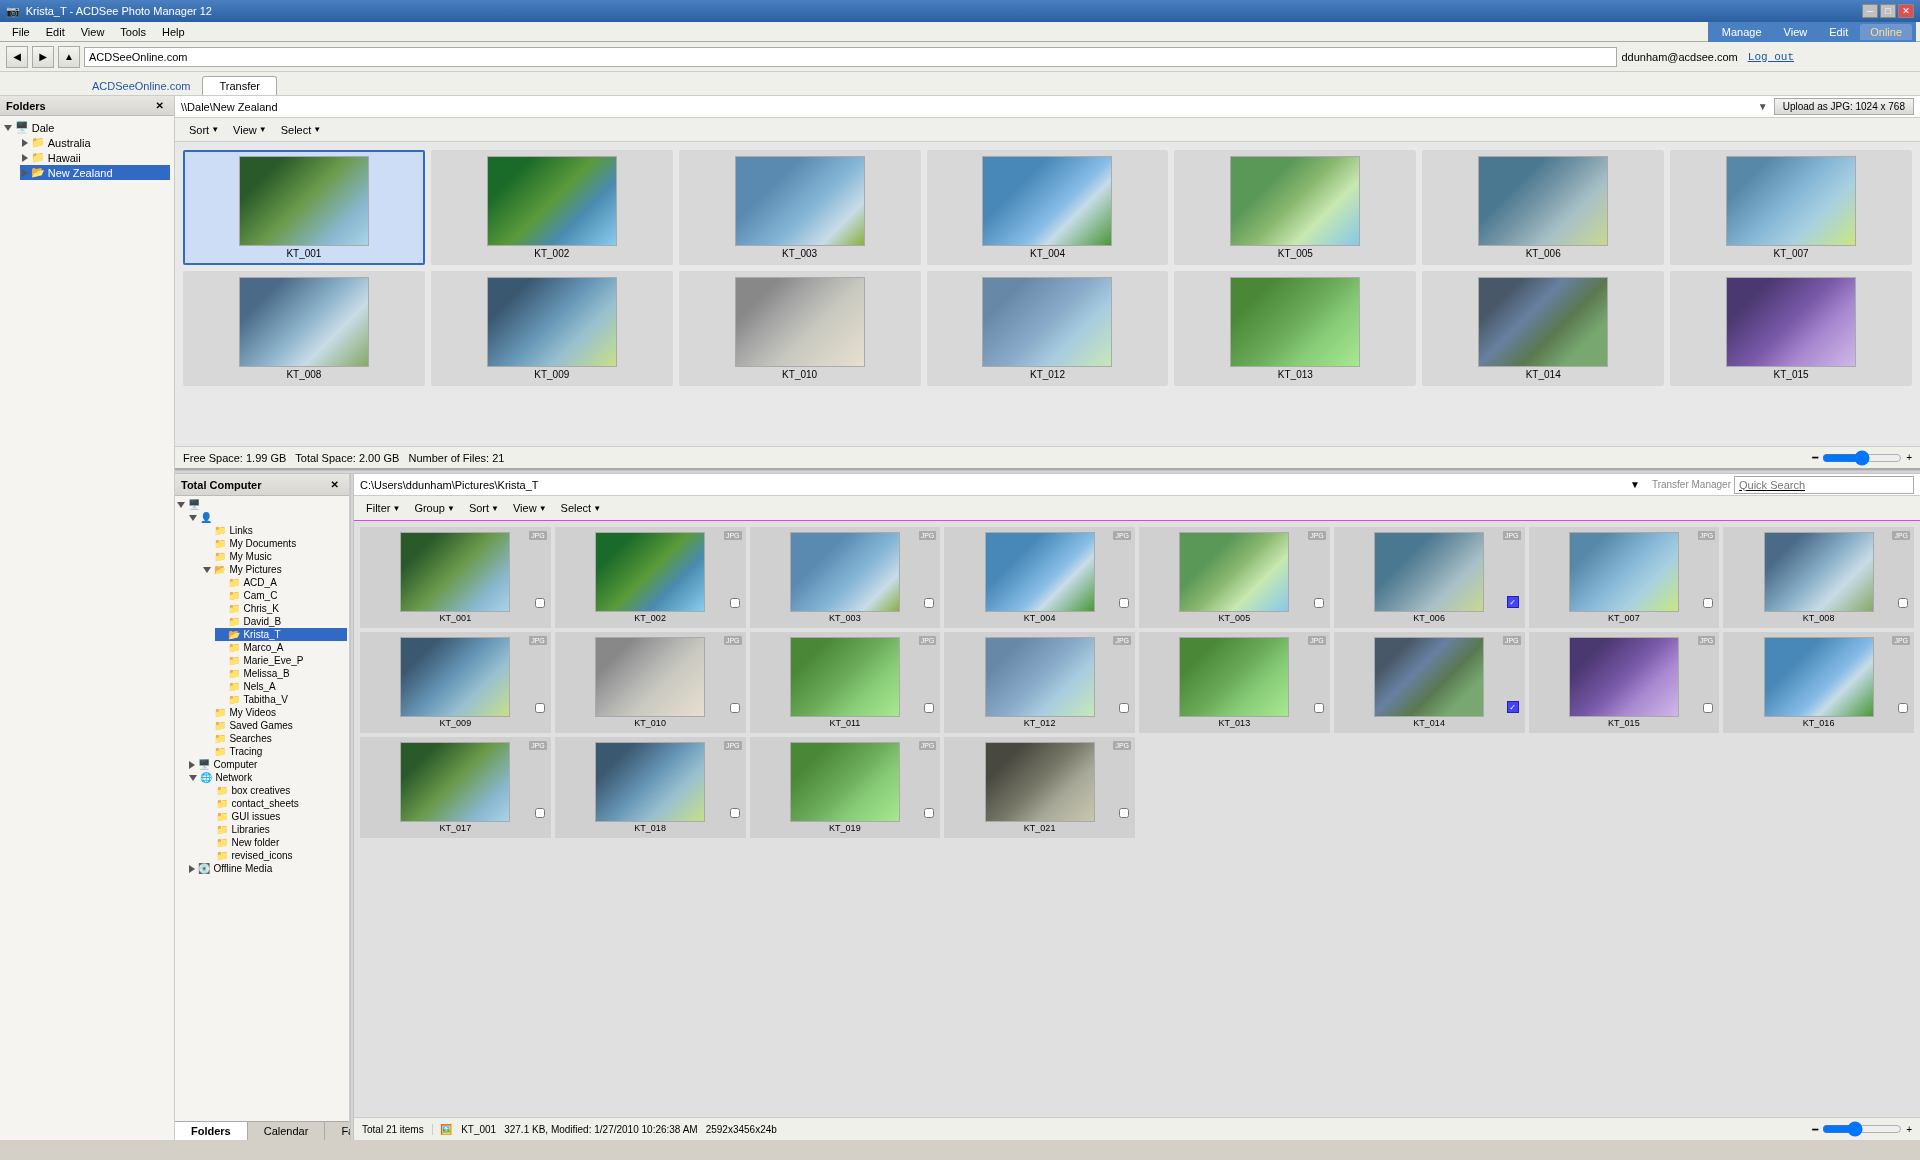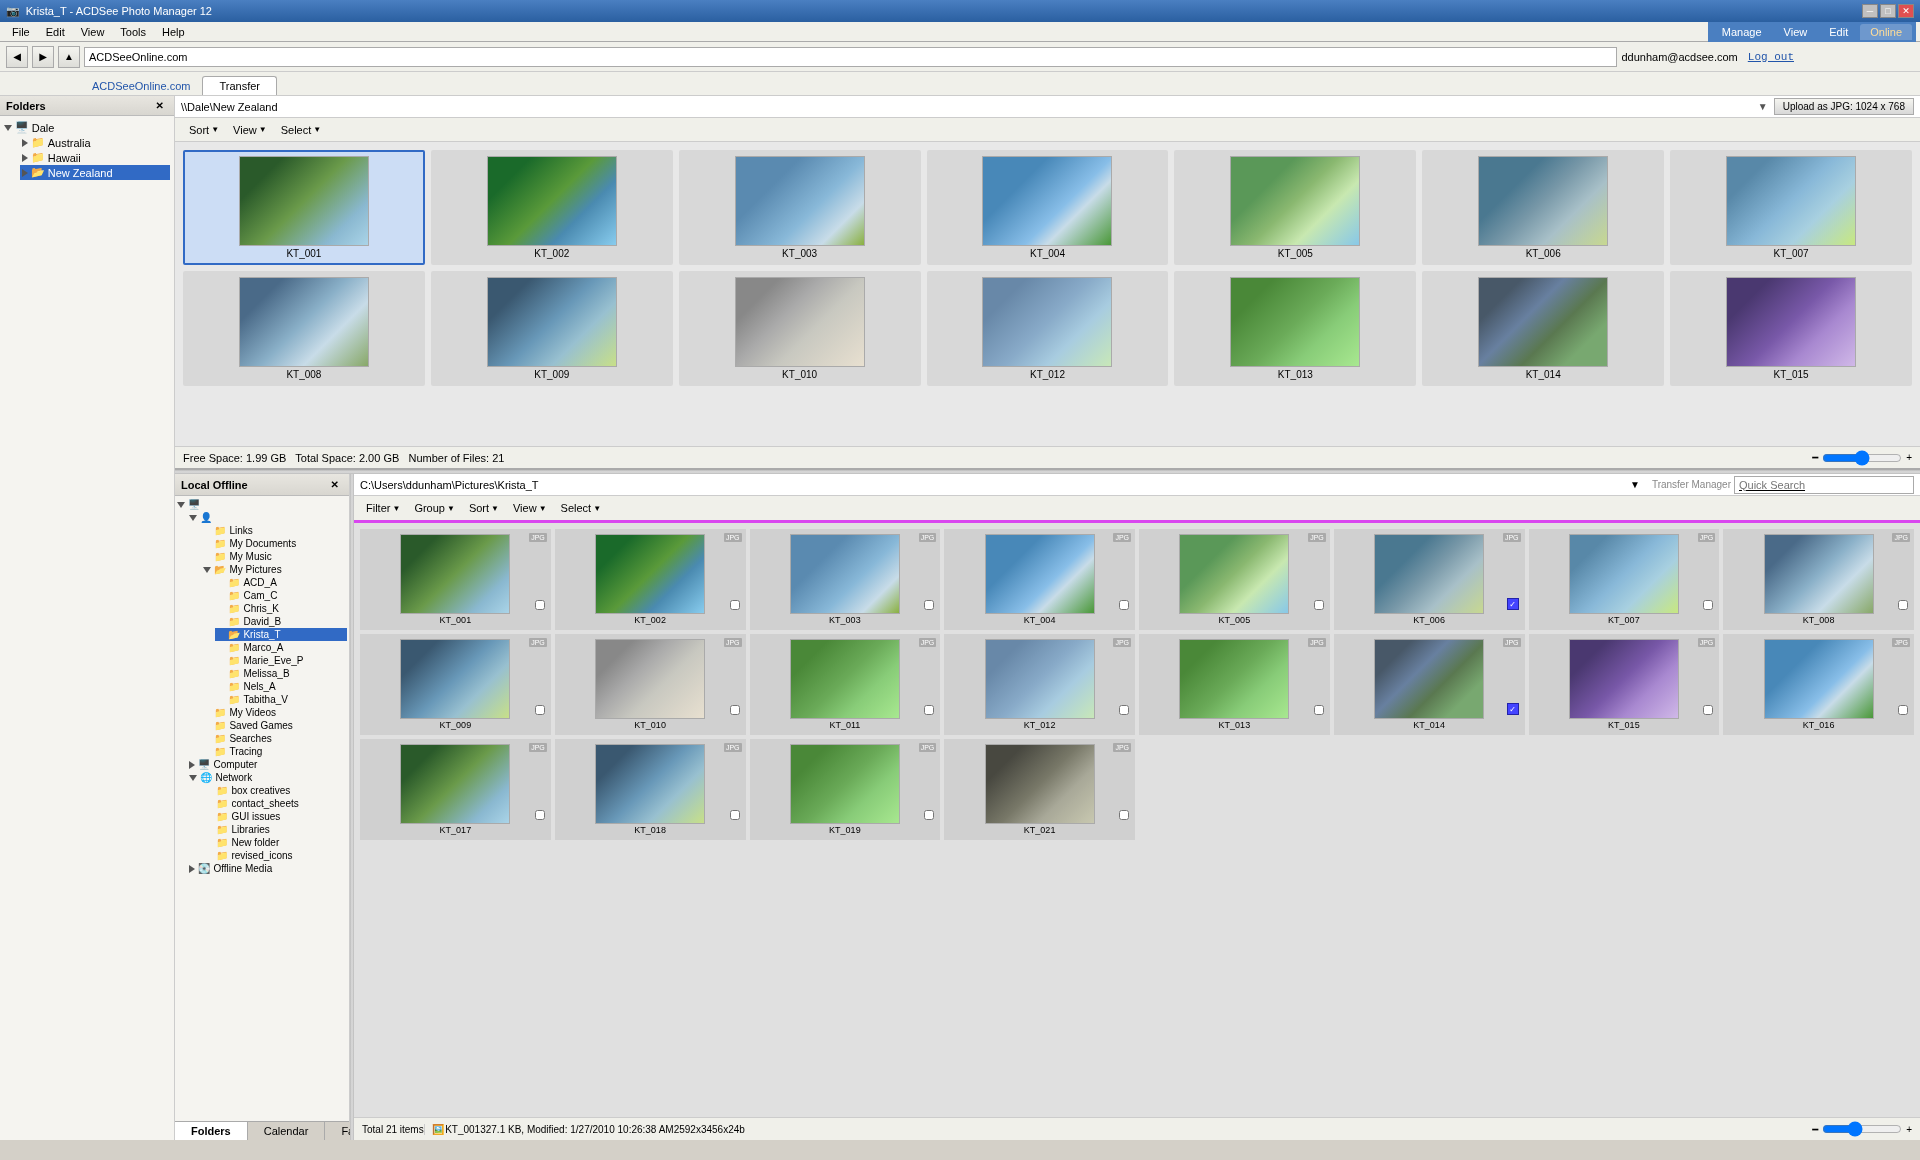--- a/index.html
+++ b/index.html
@@ -298,21 +298,21 @@
         </div>
       </div>
     </div>
 
     <div class="divider-h"></div>
 
     <div id="bottom-layout" style="display:flex; flex:1; overflow:hidden;">
 
       <div id="bottom-left">
         <div id="local-header">
-          <span>Local Offline</span>
+          <span>Total Computer</span>
           <span class="close-btn">✕</span>
         </div>
         <div id="local-folder-tree" style="flex:1; overflow-y:auto; padding:2px; font-size:10px;">
 
           <div class="folder-item" style="padding-left:0; font-size:10px;">
             <span class="expand-tri down"></span>
             <span>🖥️ &nbsp;</span>
           </div>
 
           <div class="folder-item" style="padding-left:12px; font-size:10px;">
@@ -480,21 +480,21 @@
 
         <div id="local-path-bar" style="background:white; height:22px; display:flex; align-items:center; padding:0 6px; border-bottom:1px solid #ccc; gap:4px; font-size:11px;">
           <input type="text" value="C:\Users\ddunham\Pictures\Krista_T" style="flex: 1 1 0%; border: none; outline: none; font-size: 11px;">
           <span style="font-size:10px;">▼</span>
           <div style="display:flex; align-items:center; margin-left:8px;">
             <span style="font-size:10px; color:#888; margin-right:3px;">Transfer Manager</span>
             <input id="quick-search" type="text" style="width: 180px; height: 18px; border: 1px solid rgb(170, 170, 170); padding: 0px 4px; font-size: 11px;" placeholder="Quick Search">
           </div>
         </div>
 
-        <div id="local-toolbar" style="background:#f0f0ea; height:22px; display:flex; align-items:center; padding:12px 6px; gap:2px; border-bottom:3px solid #d946ef;">
+        <div id="local-toolbar" style="background:#f0f0ea; height:22px; display:flex; align-items:center; padding:12px 6px; gap:2px; border-bottom:1px solid #d946ef;">
           <div class="toolbar-btn">
             <span>Filter</span>
             <span class="dropdown-arrow">▼</span>
           </div>
           <div class="toolbar-btn">
             <span>Group</span>
             <span class="dropdown-arrow">▼</span>
           </div>
           <div class="toolbar-btn">
             <span>Sort</span>
@@ -626,21 +626,21 @@
     <input type="checkbox" class="thumb-checkbox" style="">
   </div>
             <div class="local-thumb">
     <div class="thumb-badge">JPG</div>
     <div class="local-thumb-img photo-nz15"></div>
     <div class="local-thumb-label">KT_021</div>
     <input type="checkbox" class="thumb-checkbox" style="">
   </div>
           </div>
 
-        <div id="local-status" style="background:#f0f0ea; height:22px; display:flex; align-items:center; padding:11px 8px; font-size:10px; border-top:1px solid #ccc; gap:0; flex-shrink:0;">
+        <div id="local-status" style="background:#f0f0ea; height:22px; display:flex; align-items:center; padding:11px 8px; font-size:10px; border-top:1px solid #ccc; gap:8px; flex-shrink:0;">
           <span>Total 21 items</span>
           <span style="border-left:1px solid #ccc; padding-left:8px;">🖼️</span>
           <span>KT_001</span>
           <span>327.1 KB, Modified: 1/27/2010 10:26:38 AM</span>
           <span>2592x3456x24b</span>
           <div style="margin-left: auto; display:flex; align-items:center; gap:4px;">
             <span style="font-size:10px;">━</span>
             <input type="range" min="1" max="100" value="40" style="width: 80px; height: 12px;">
             <span style="font-size:10px;">+</span>
           </div>

